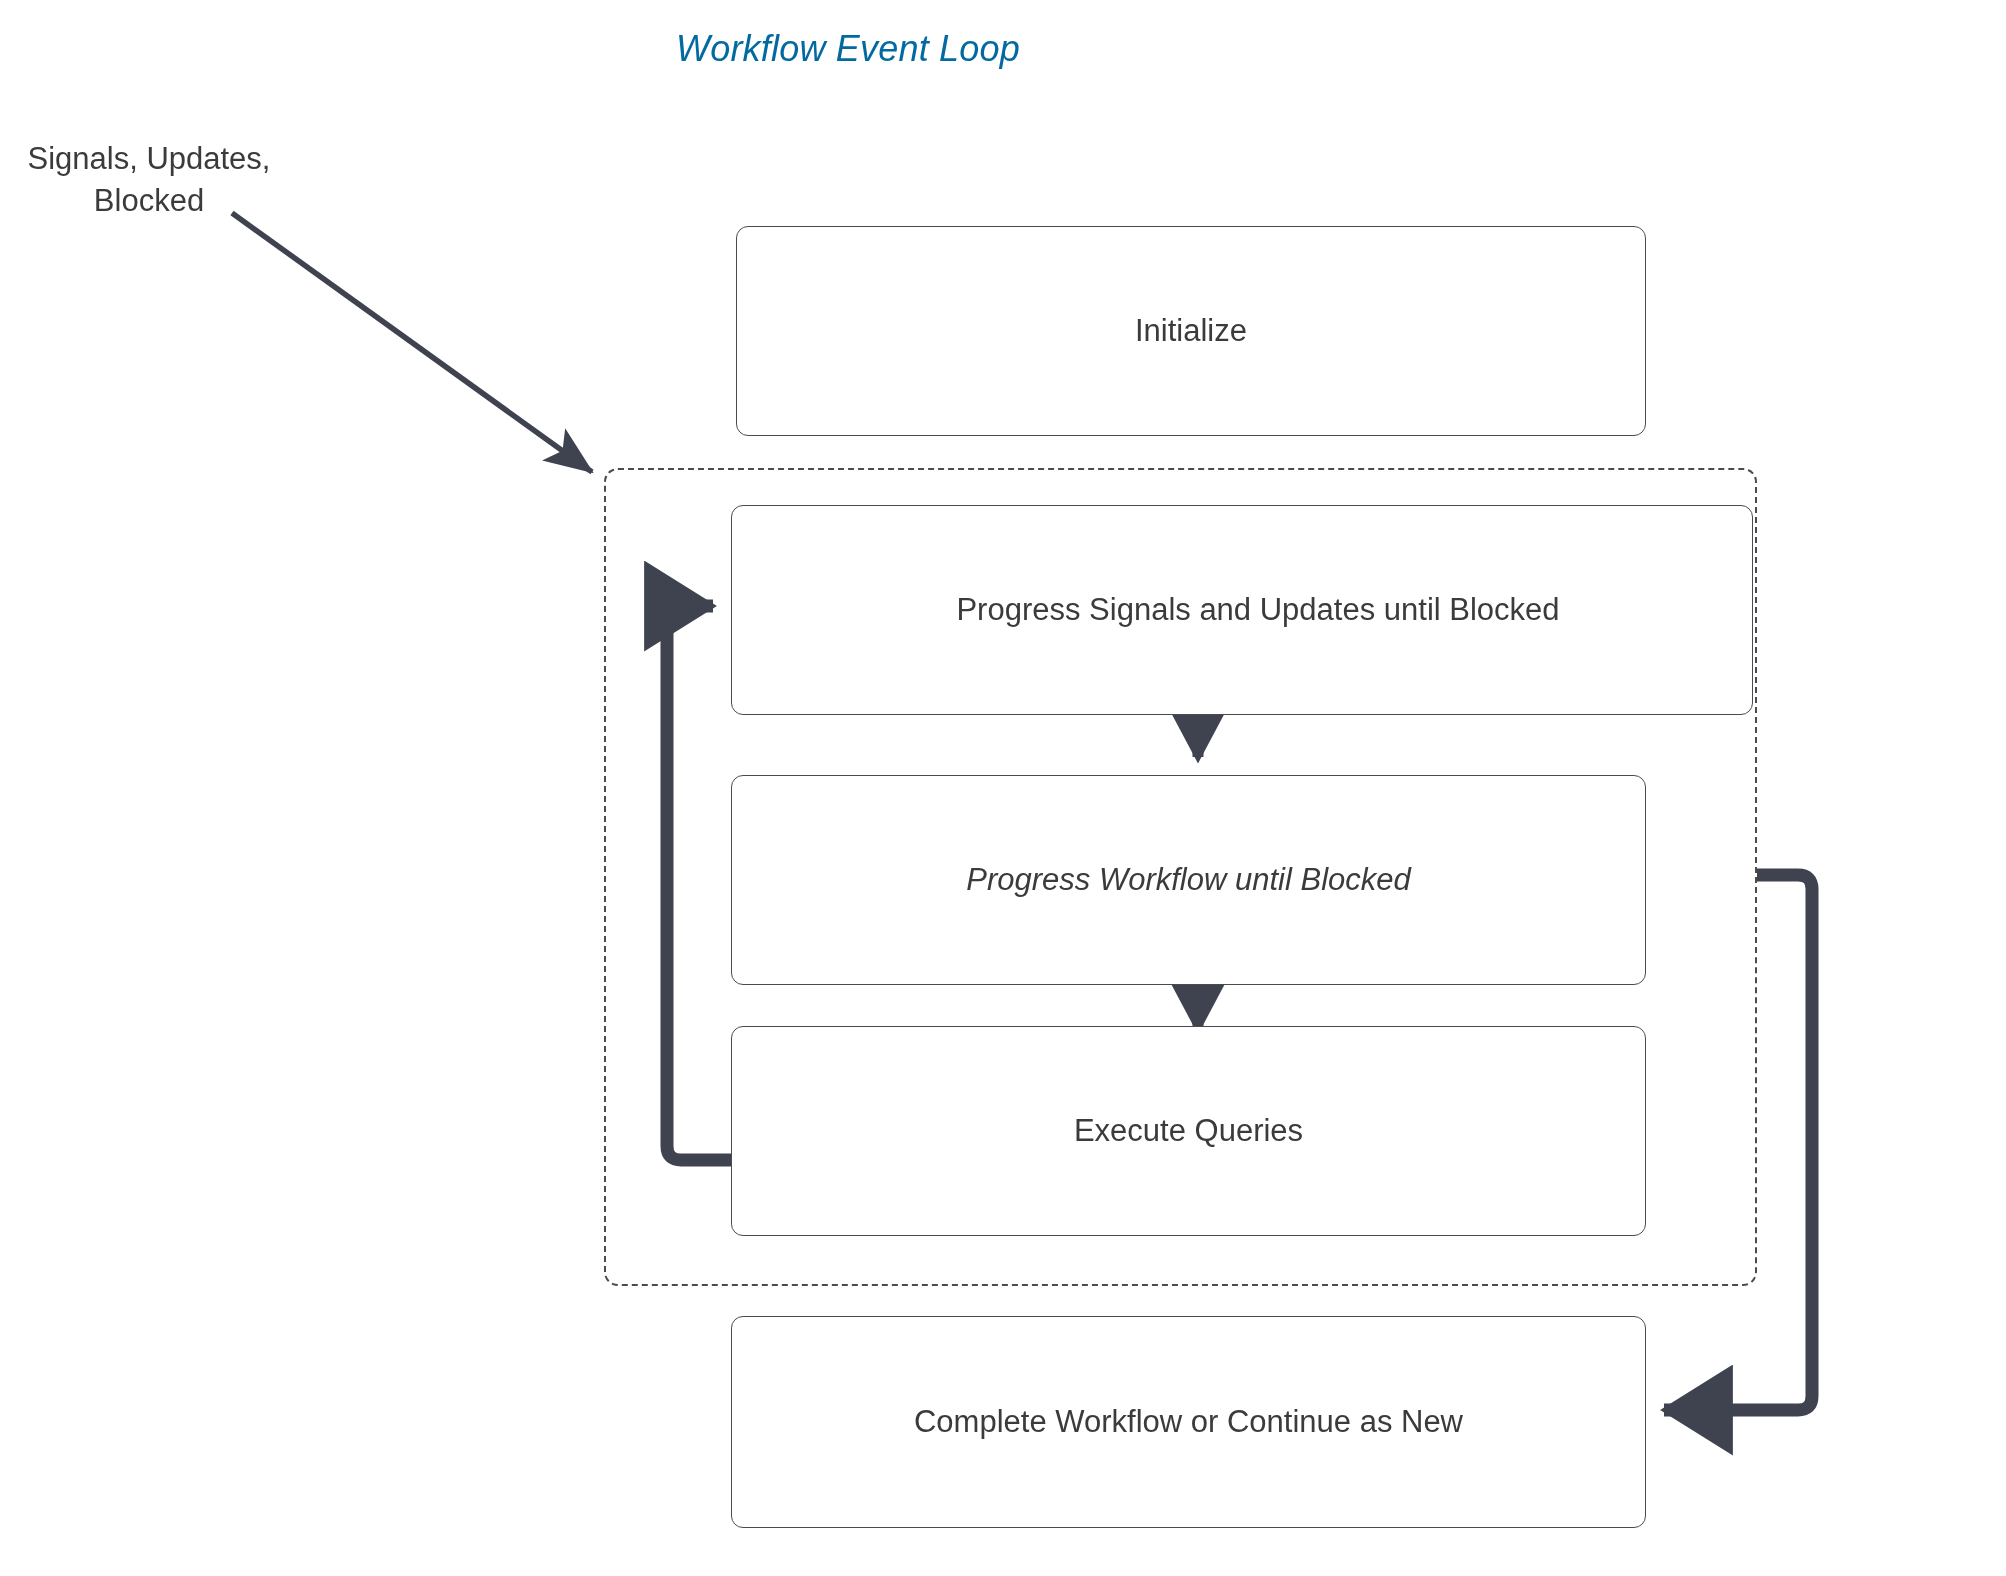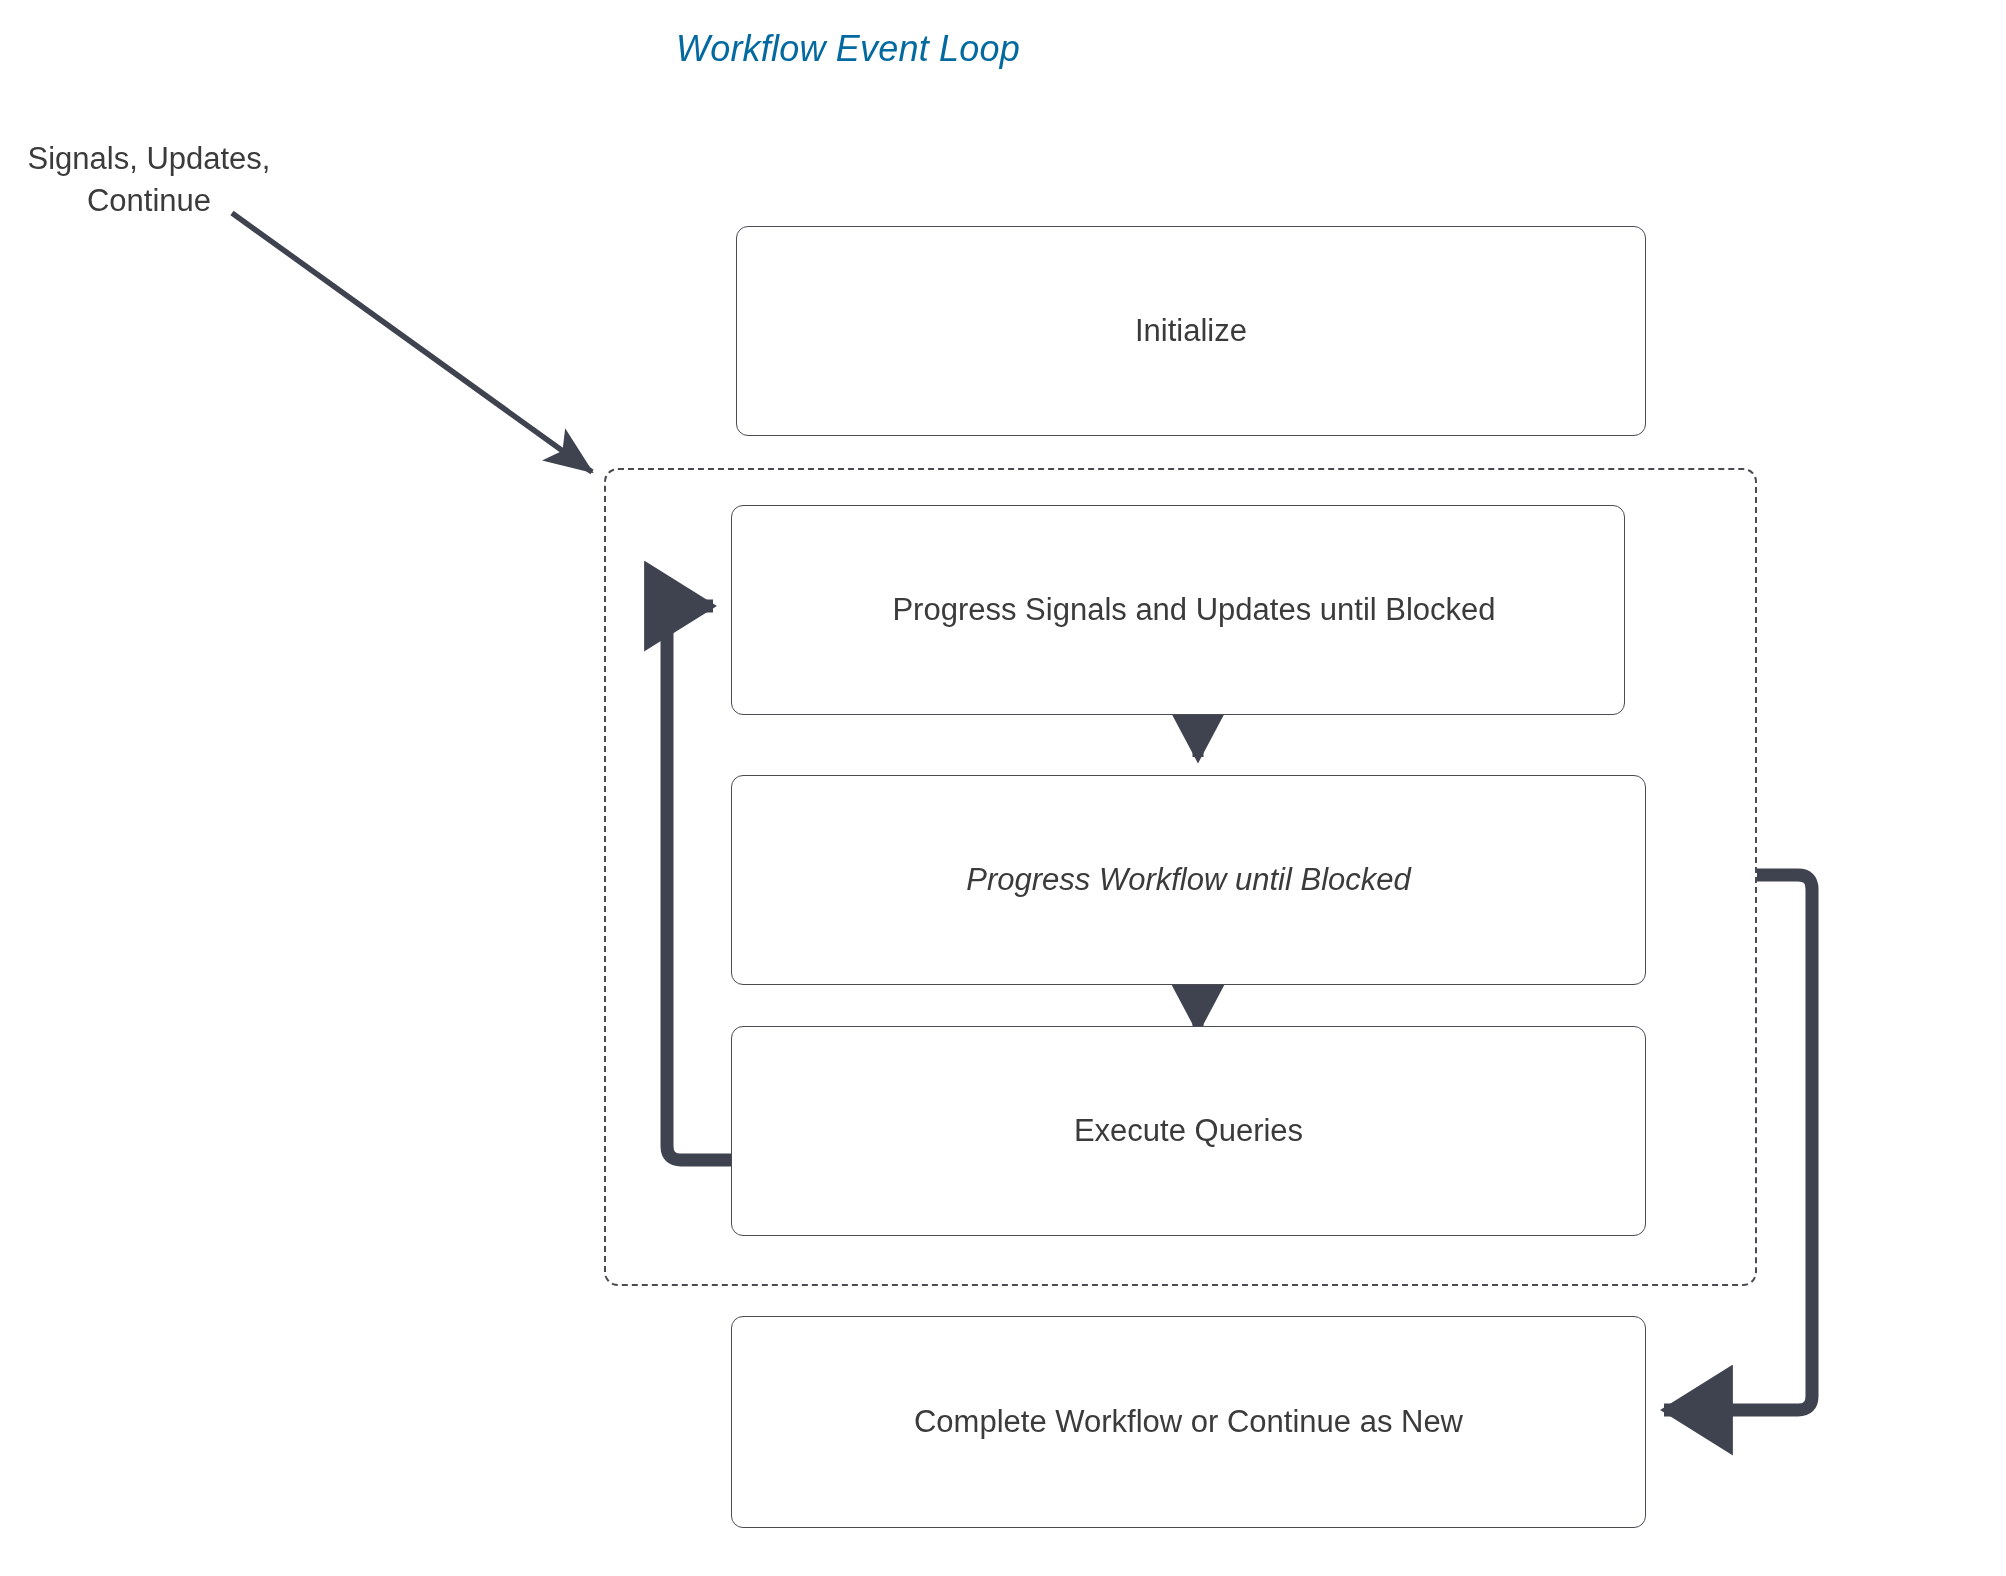--- a/index.html
+++ b/index.html
@@ -68,36 +68,36 @@
   }
   .loop-region {
     position: absolute;
     box-sizing: border-box;
     border: 2px dashed #4a4a52;
     border-radius: 14px;
     background: transparent;
     pointer-events: none;
   }
   #node-initialize      { left: 736px;  top: 226px;  width: 910px; height: 210px; }
-  #node-progress-signals{ left: 731px;  top: 505px;  width: 894px; height: 210px; padding-left: 32px; }
+  #node-progress-signals{ left: 731px;  top: 505px;  width: 1022px; height: 210px; padding-left: 32px; }
   #node-progress-workflow{left: 731px;  top: 775px;  width: 915px; height: 210px; font-style: italic; }
   #node-execute-queries { left: 731px;  top: 1000px; width: 915px; height: 210px; margin-top: 26px; }
   #node-complete        { left: 731px;  top: 1316px; width: 915px; height: 212px; }
   #loop-region          { left: 604px;  top: 468px;  width: 1153px; height: 818px; }
 </style>
 </head>
 <body>
 
 <div id="canvas">
 
   <div class="diagram-title">Workflow Event Loop</div>
 
   <div class="ext-label">
     <div>Signals, Updates,</div>
-    <div>Continue</div>
+    <div>Blocked</div>
   </div>
 
   <svg class="layer" viewBox="0 0 2006 1576">
     <defs>
       <marker id="arrow-thin" markerWidth="10" markerHeight="10" refX="8.6" refY="4" orient="auto" markerUnits="strokeWidth">
         <path d="M0,0.4 L9,4 L0,7.6 L2,4 Z" fill="#3f434f"></path>
       </marker>
       <marker id="arrow-fat" markerWidth="7" markerHeight="7" refX="6" refY="3.5" orient="auto" markerUnits="strokeWidth">
         <path d="M0,0 L6.6,3.5 L0,7 Z" fill="#3f434f"></path>
       </marker>

